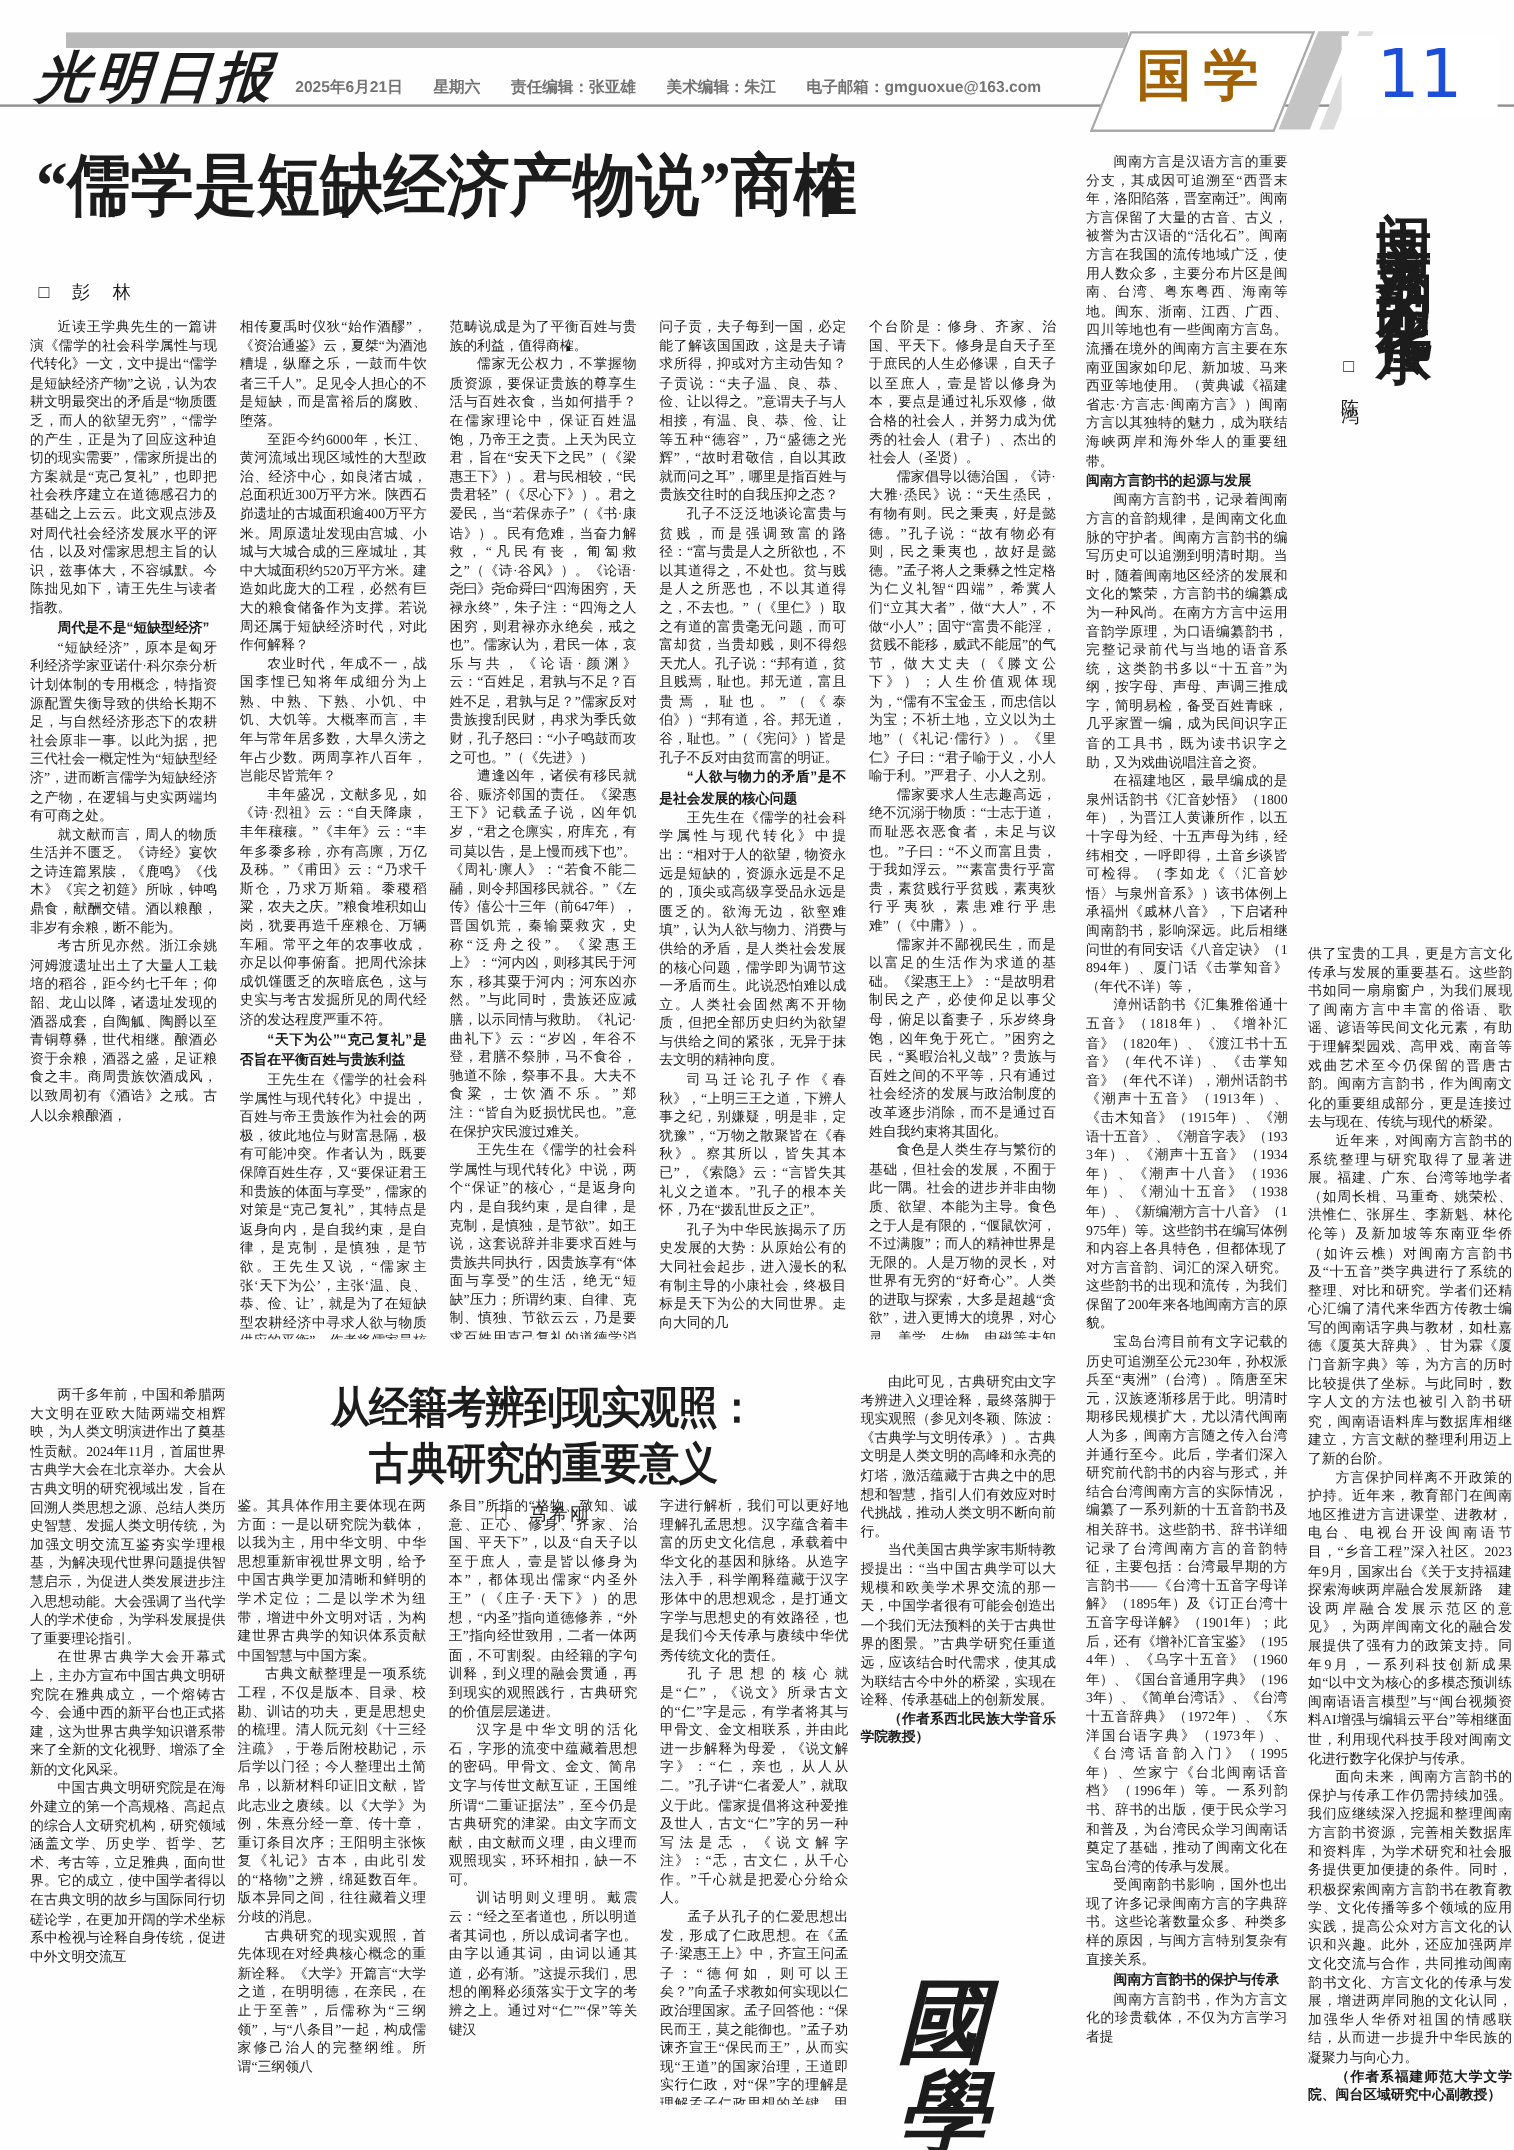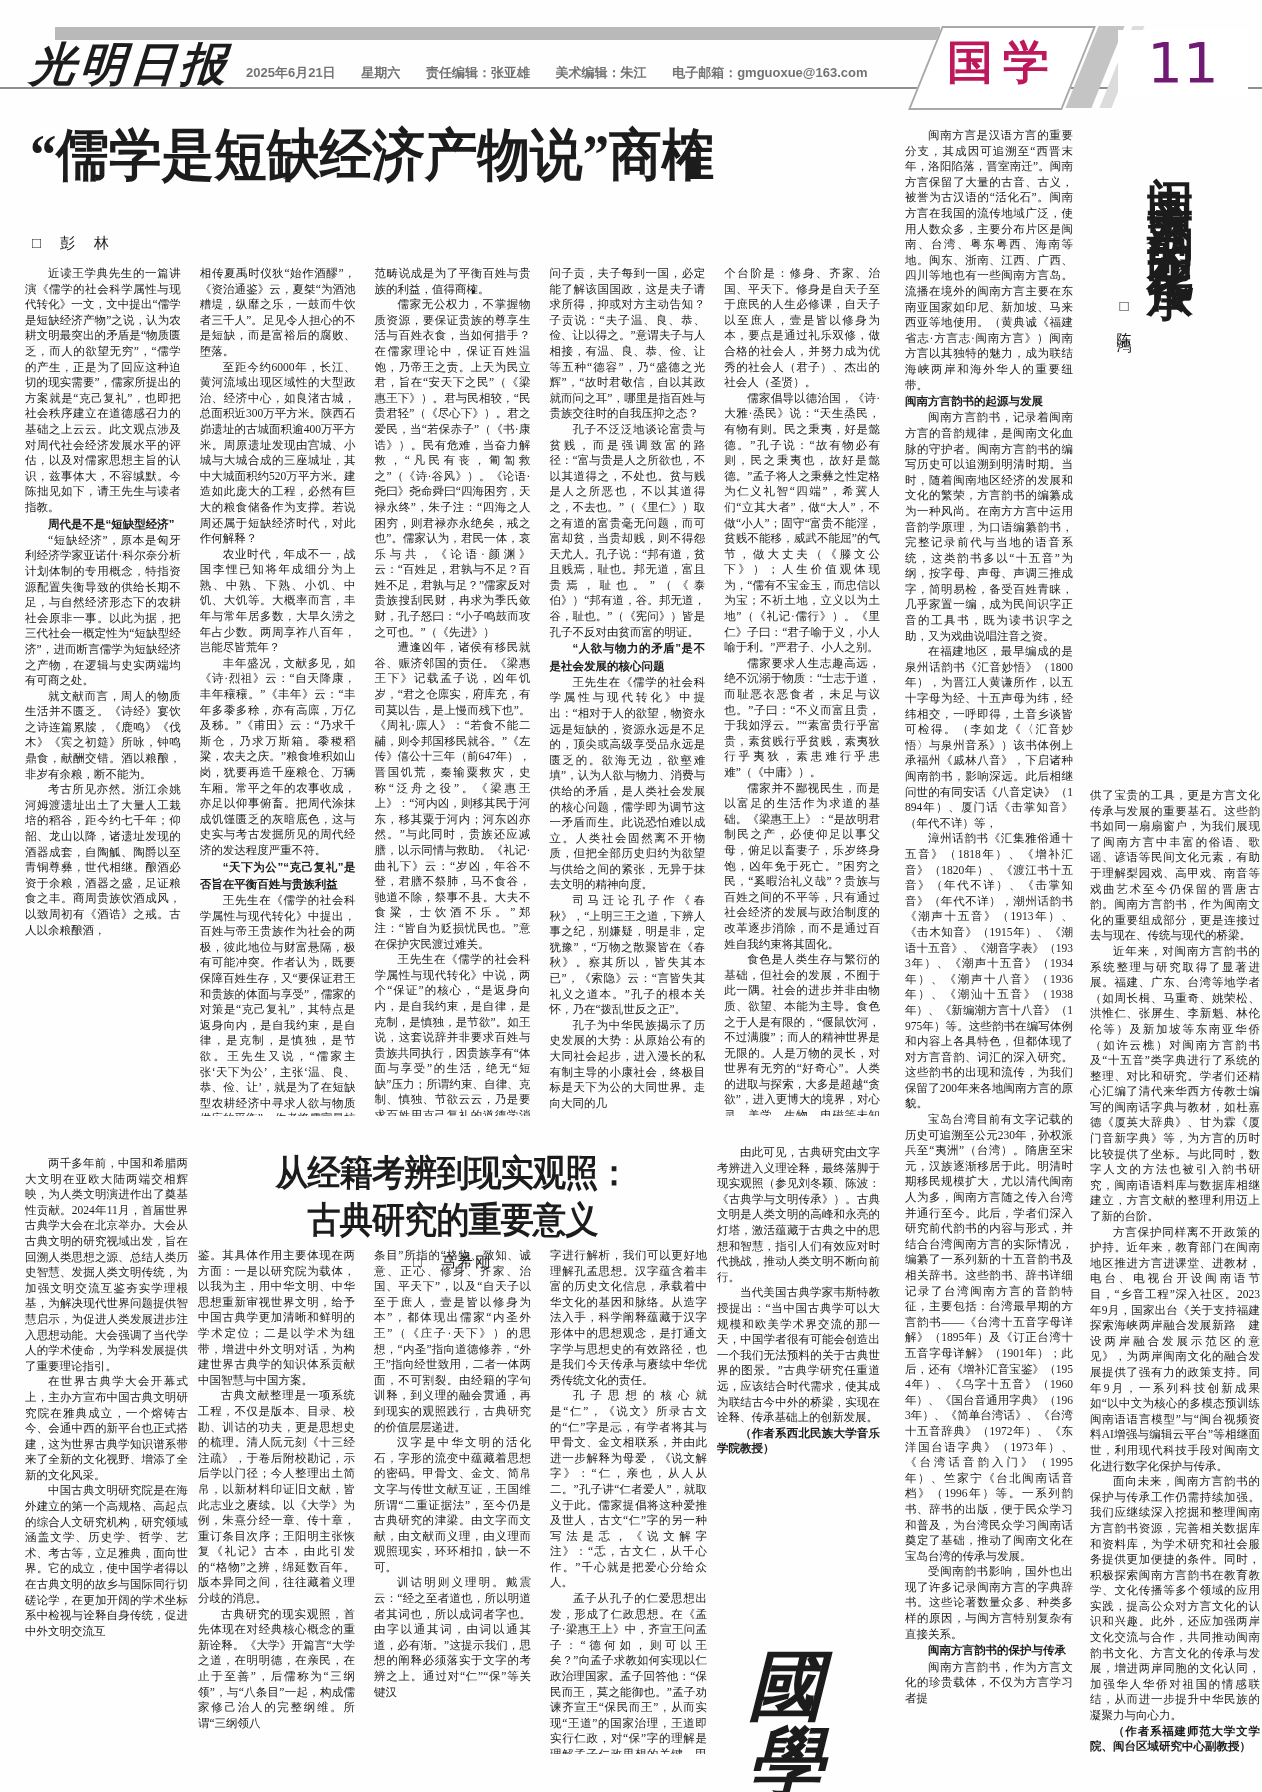--- a/index.html
+++ b/index.html
@@ -10,25 +10,25 @@
   .hdr-bar{left:55px;top:27px;width:885px;height:13px;background:#b9b9b9;}
   .logo{left:30px;top:34px;font-size:46px;font-weight:900;font-style:italic;
         letter-spacing:4px;transform:skewX(-4deg);}
   .dateline{left:246px;top:64px;font-family:"Liberation Sans","DejaVu Sans",sans-serif;
         font-size:13px;font-weight:bold;color:#737373;}
   .dateline span{margin-right:22px;}
   .hdr-rule{left:0;top:87px;width:1262px;height:2px;background:#8f8f8f;}
   .tab{left:925px;top:26px;width:150px;height:80px;background:#fff;border:2px solid #a8a8a8;
        transform:skewX(-22deg);z-index:3;}
   .tab-label{left:938px;top:32px;width:130px;z-index:4;text-align:center;font-size:46px;
-       font-weight:900;color:#be185d;letter-spacing:10px;}
+       font-weight:900;color:#a16207;letter-spacing:10px;}
   .stripe1{left:1082px;top:26px;width:26px;height:82px;background:#c4c4c4;transform:skewX(-22deg);z-index:2;}
   .stripe2{left:1116px;top:26px;width:12px;height:82px;background:#dcdcdc;transform:skewX(-22deg);z-index:2;}
   .pageno{left:1118px;top:30px;width:130px;font-family:"DejaVu Sans","Liberation Sans",sans-serif;
-       font-size:56px;color:#701a75;text-align:center;z-index:4;background:#fff;}
+       font-size:56px;color:#1d4ed8;text-align:center;z-index:4;background:#fff;}
   
   .h-main{left:30px;top:126px;width:850px;font-size:56px;font-weight:900;line-height:1.05;
        letter-spacing:0px;white-space:nowrap;transform:scaleX(.94);transform-origin:left;}
   .by-main{left:32px;top:234px;font-size:15px;letter-spacing:2px;}
   .h-classics{left:198px;top:1150px;width:509px;text-align:center;font-weight:900;}
   .h-classics .l1,.h-classics .l2{font-size:36px;line-height:1.3;letter-spacing:-1px;
        transform:scaleX(.92);transform-origin:center;font-weight:900;}
   .h-classics .by{font-size:15px;font-weight:normal;margin-top:9px;letter-spacing:2px;}
   .vtitle{left:1143px;top:140px;height:625px;writing-mode:vertical-rl;font-size:46px;
        font-weight:900;letter-spacing:10px;line-height:1.15;}

